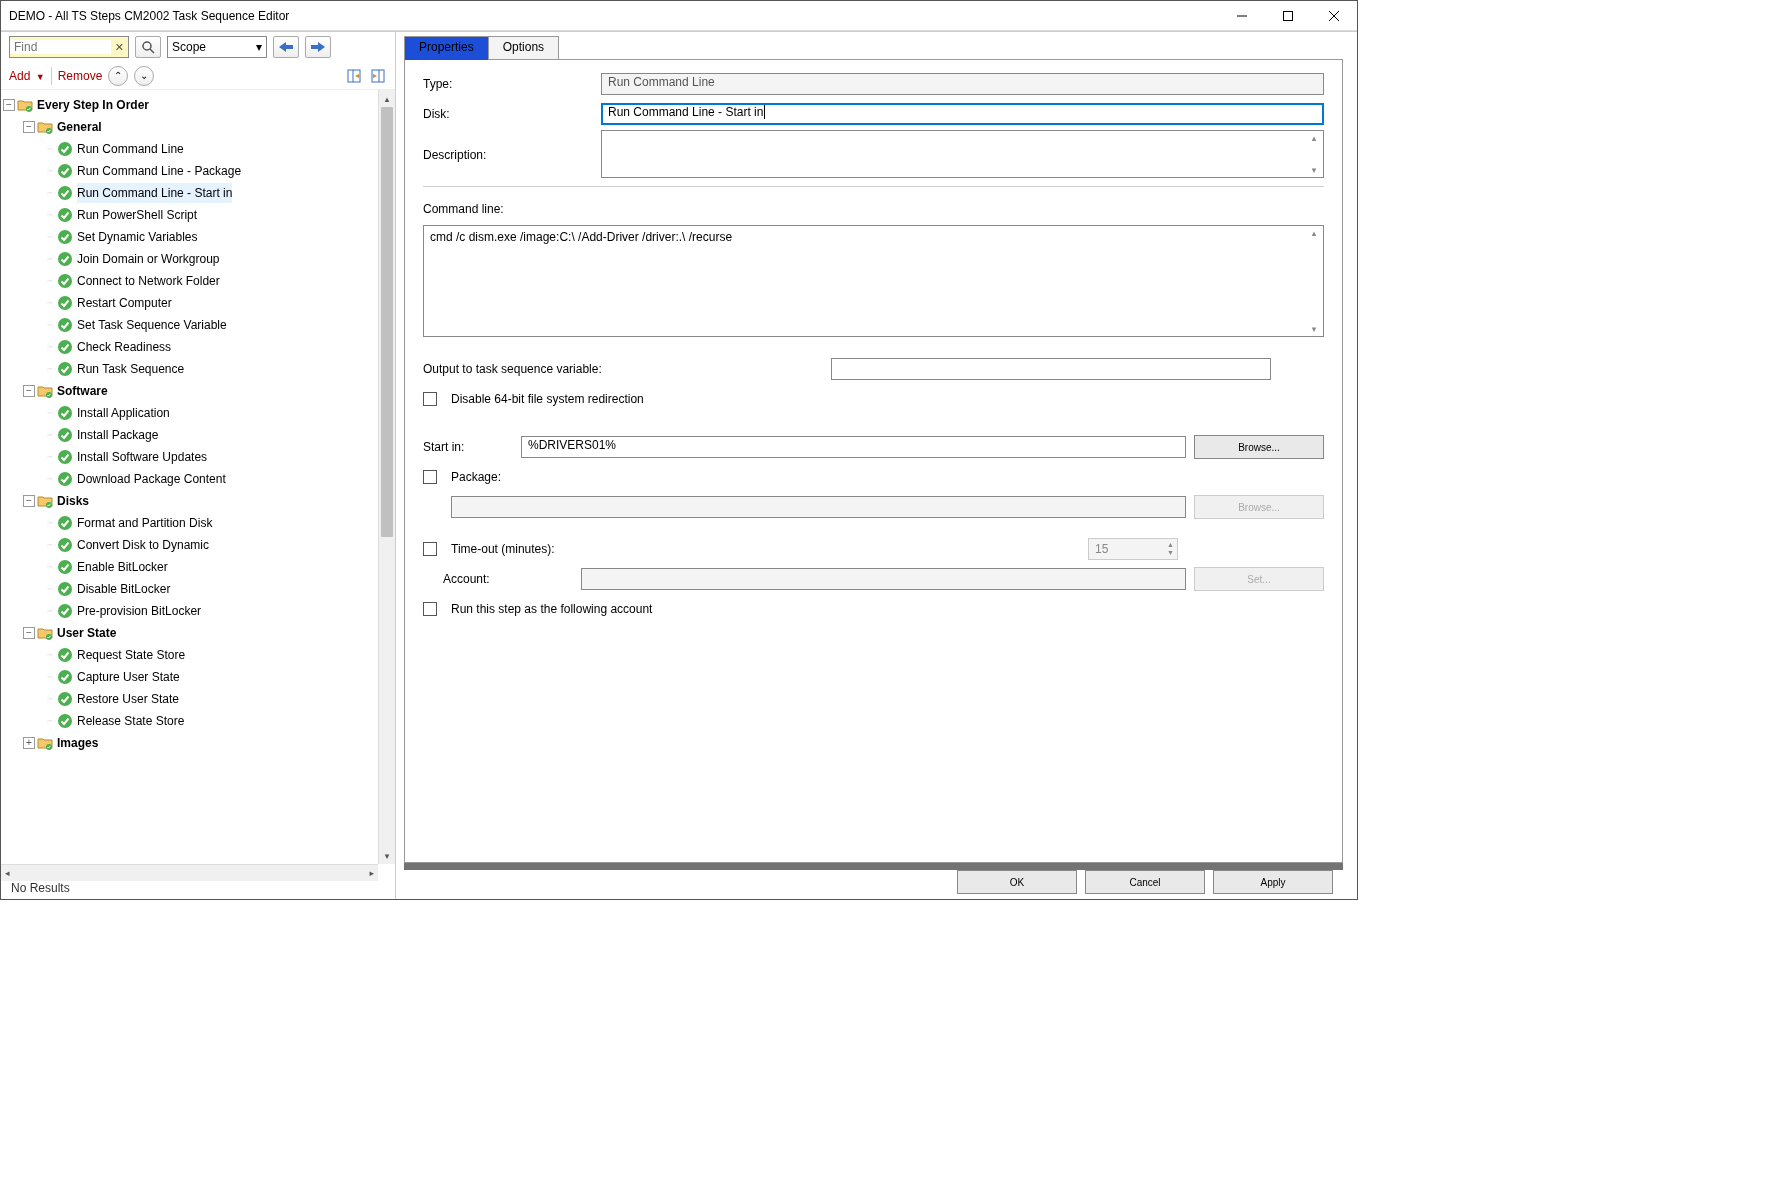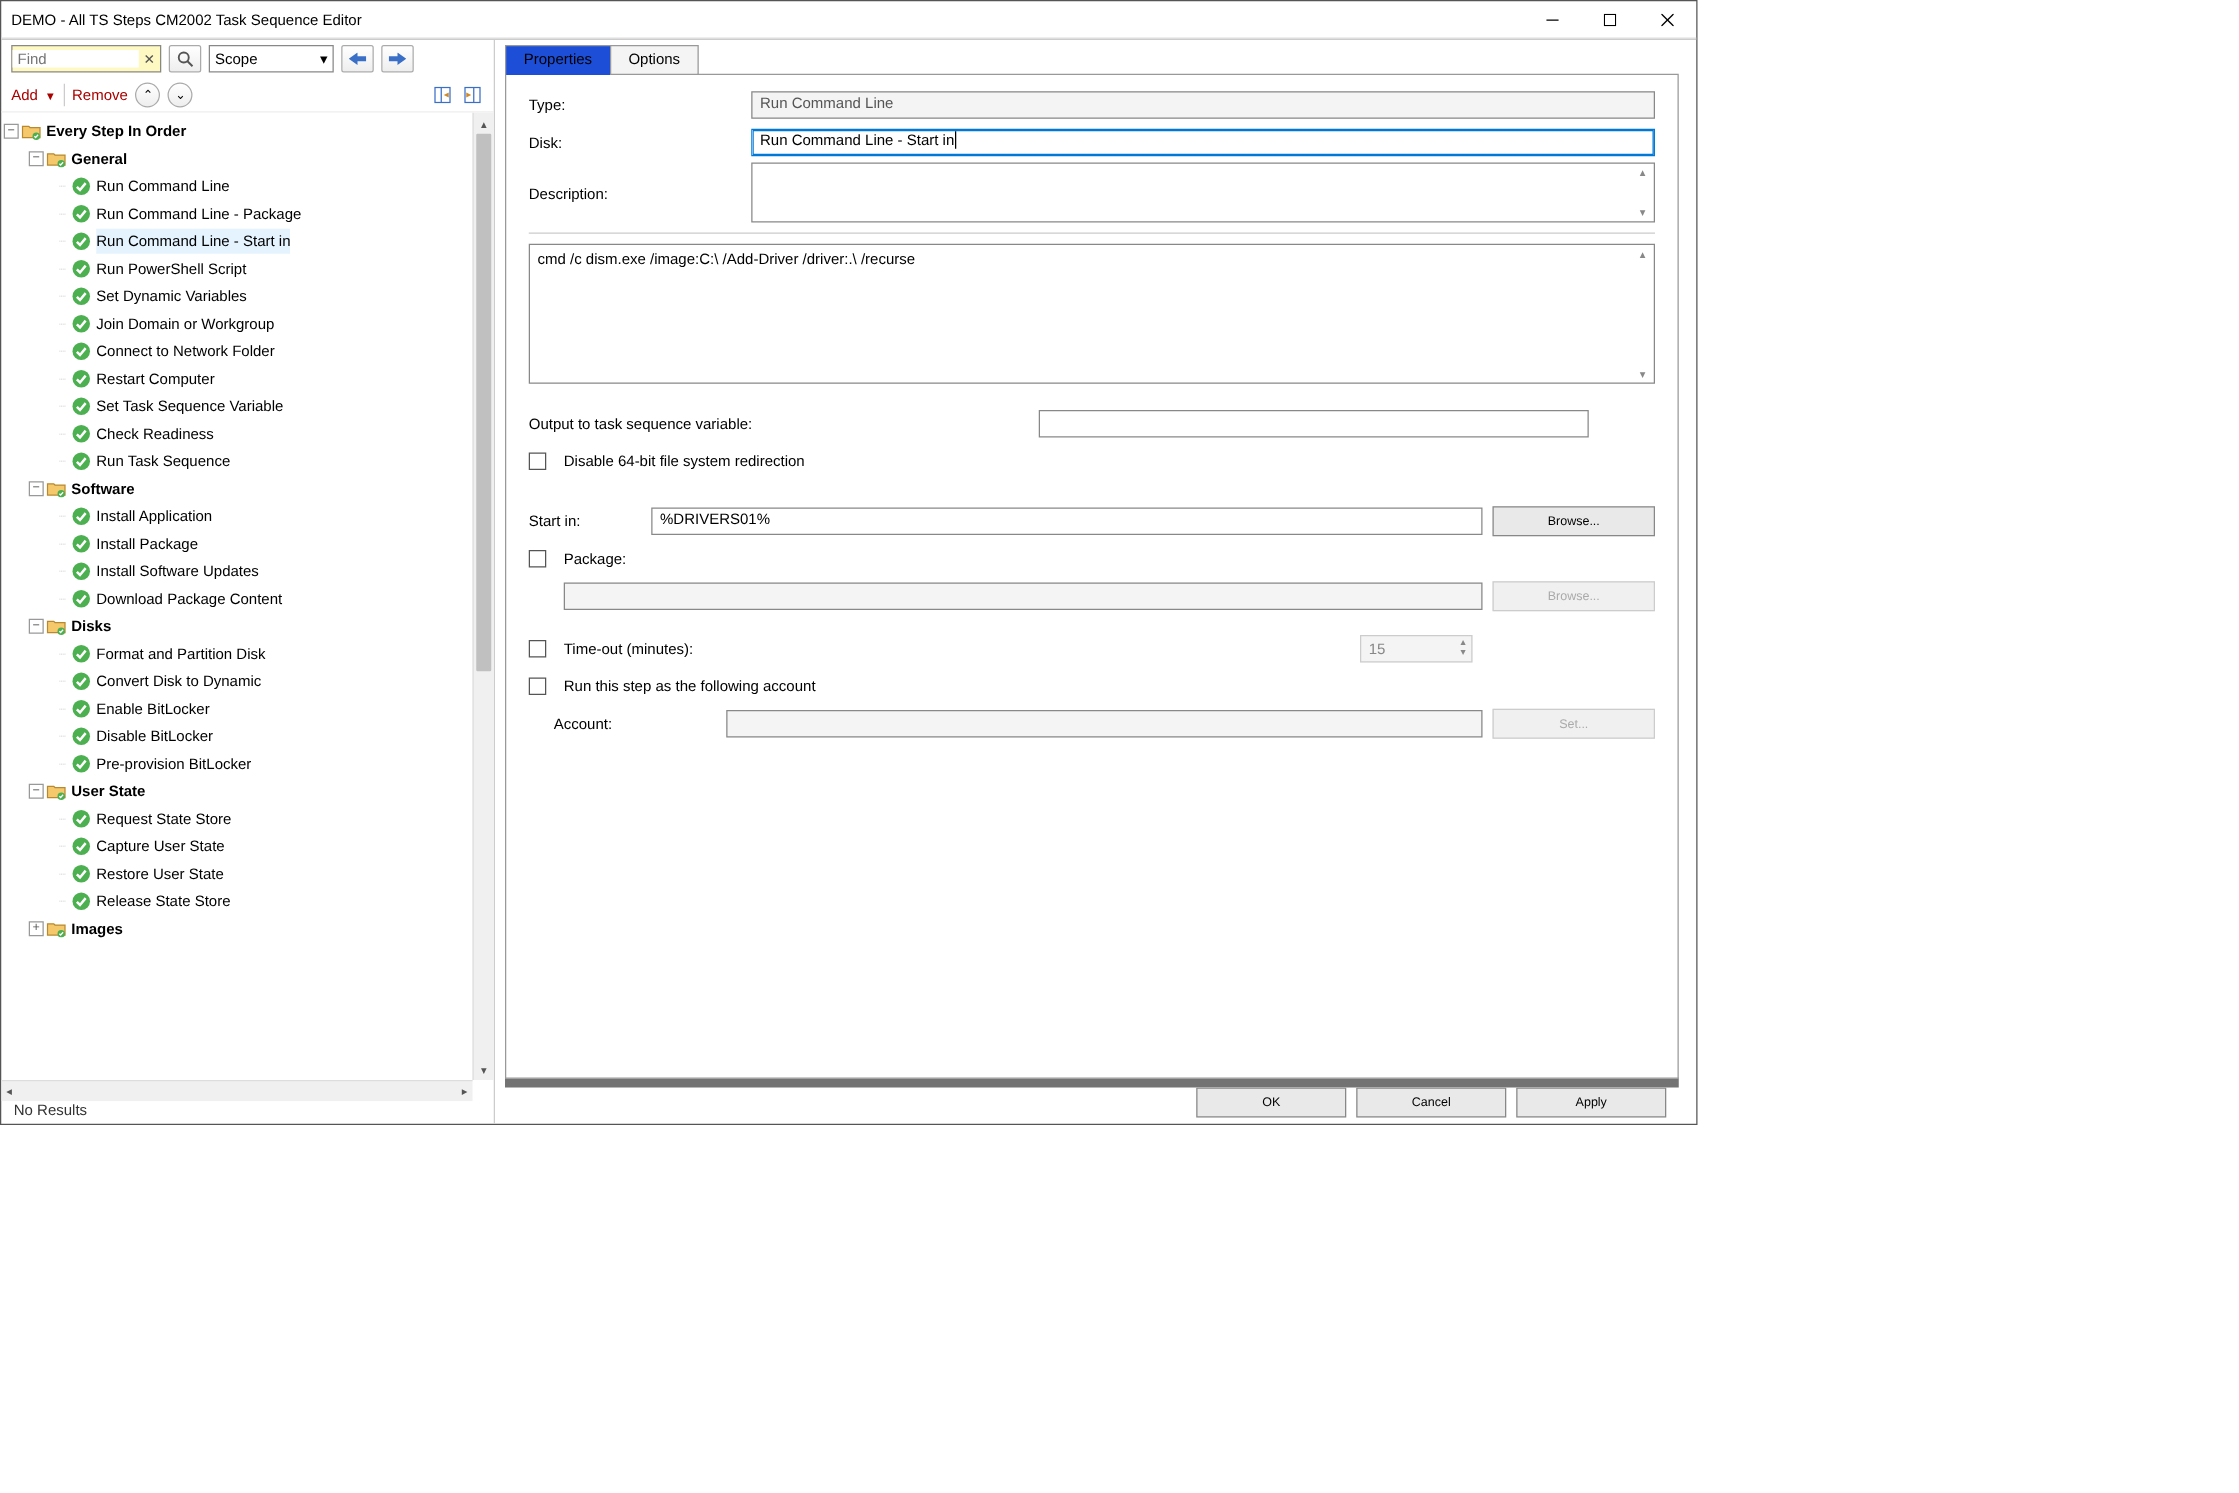--- a/index.html
+++ b/index.html
@@ -544,20 +544,23 @@
           <div class="field focus" style="flex:1"><span>Run Command Line - Start in</span><span style="border-right:1px solid #000;margin-left:1px"></span></div>
         </div>
         <div class="row" style="align-items:center">
           <div class="lblw" style="padding-top:2px">Description:</div>
           <div class="textarea" style="flex:1;height:48px"><span></span><div class="sb">
                 <span>▴</span>
                 <span>▾</span>
               </div></div>
         </div>
         <hr class="sep">
+        <div class="row">
+            <div>Command line:</div>
+          </div>
         <div class="textarea" style="height:112px"><span>cmd /c dism.exe /image:C:\ /Add-Driver /driver:.\ /recurse</span><div class="sb">
               <span>▴</span>
               <span style="margin-top:auto">▾</span>
             </div></div>
         <div style="height:14px"></div>
         <div class="row">
           <div style="width:400px">Output to task sequence variable:</div>
           <div class="field" style="flex:1;max-width:440px"></div>
         </div>
         <div class="row">
@@ -585,28 +588,28 @@
           <span class="spacer"></span>
           <div class="spin">
               <span class="v">15</span>
               <span class="ar">
                 <span>▲</span>
                 <span>▼</span>
               </span>
             </div>
           <div style="width:138px"></div>
         </div>
-        <div class="row">
-          <span class="chk"></span>
-          <span>Run this step as the following account</span>
-        </div>
         <div class="row" style="padding-left:20px">
           <div style="width:130px">Account:</div>
           <div class="field ro" style="flex:1"></div>
           <button class="btn dis" style="width:130px">Set...</button>
+        </div>
+        <div class="row">
+          <span class="chk"></span>
+          <span>Run this step as the following account</span>
         </div>
       </div>
       <div class="footer">
         <div class="grow"></div>
         <button class="btn" style="width:120px">OK</button>
         <button class="btn" style="width:120px">Cancel</button>
         <button class="btn" style="width:120px">Apply</button>
       </div>
     </div>
   </div>

